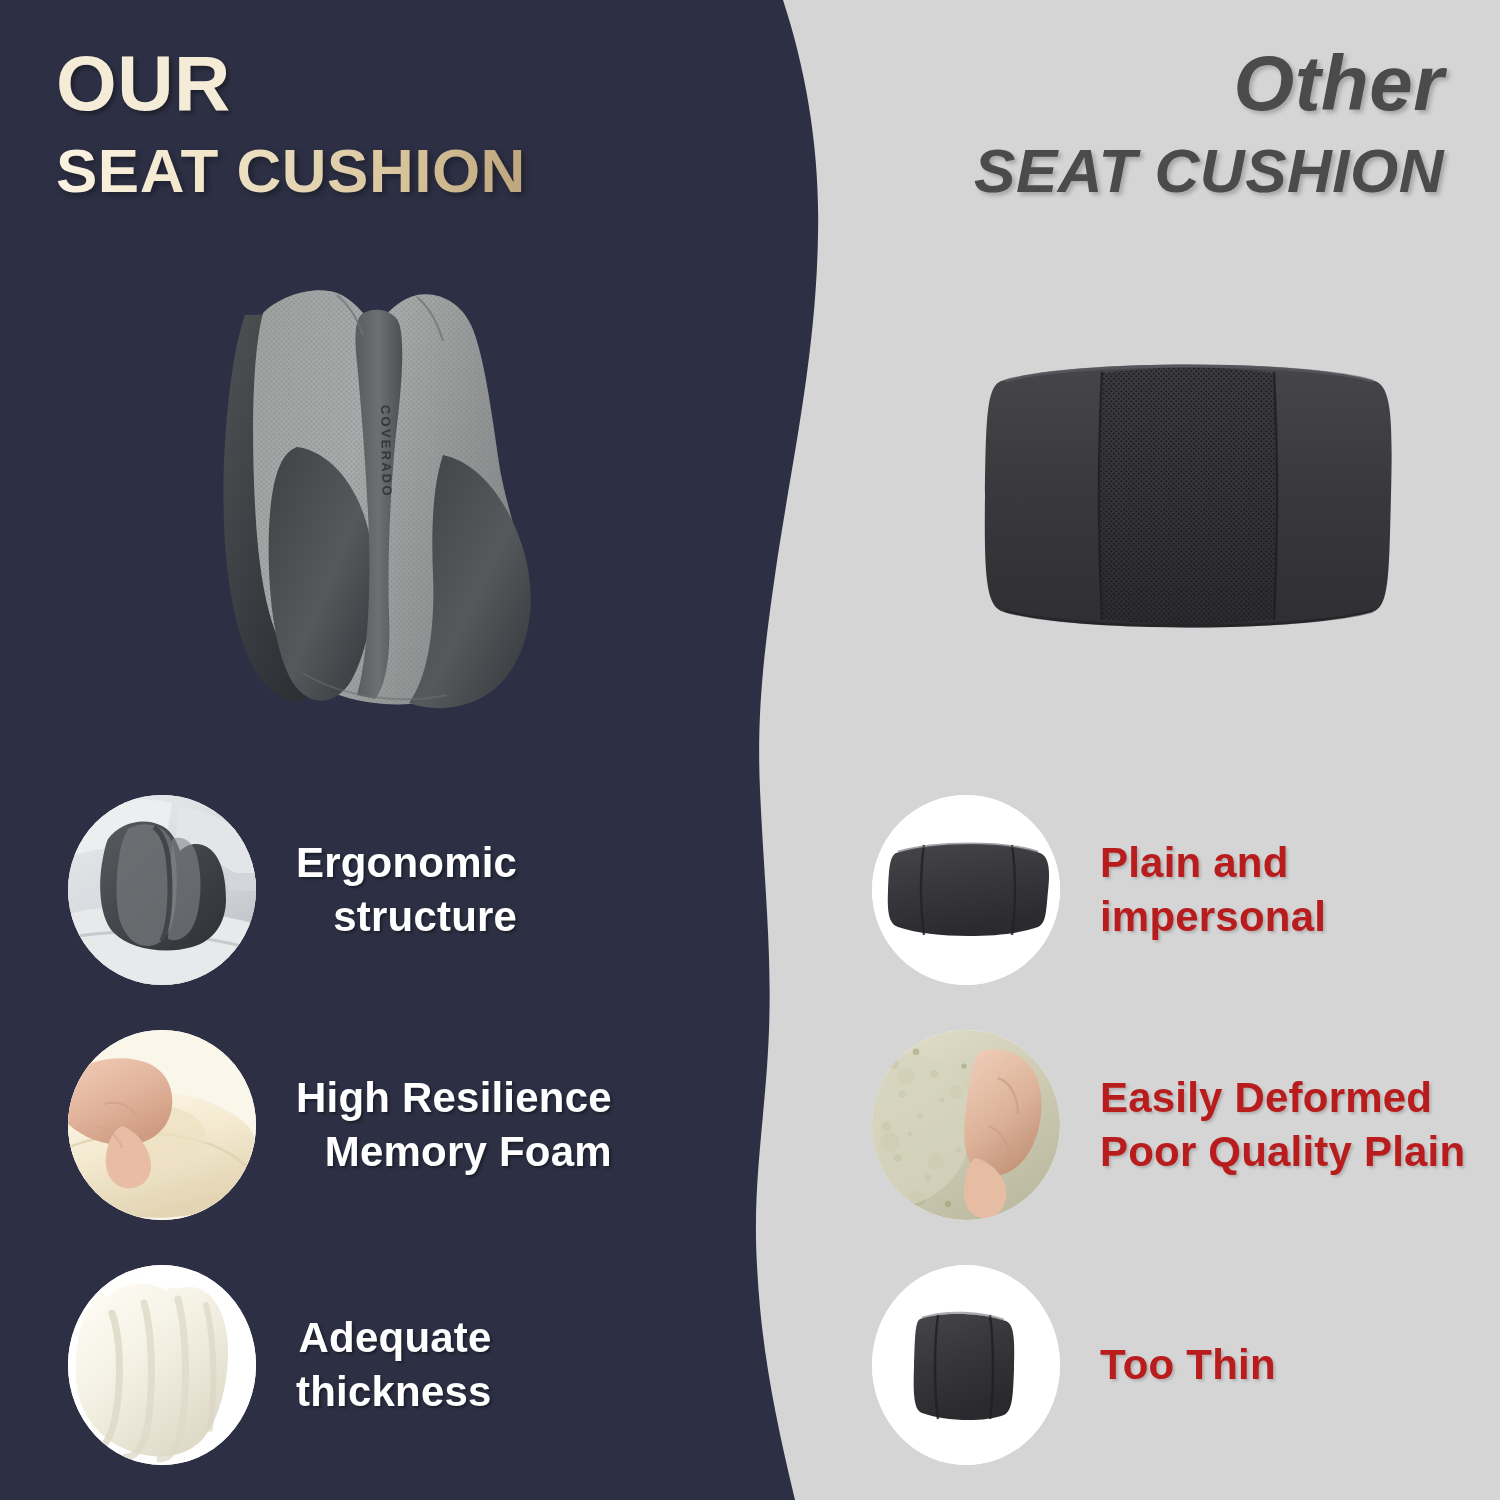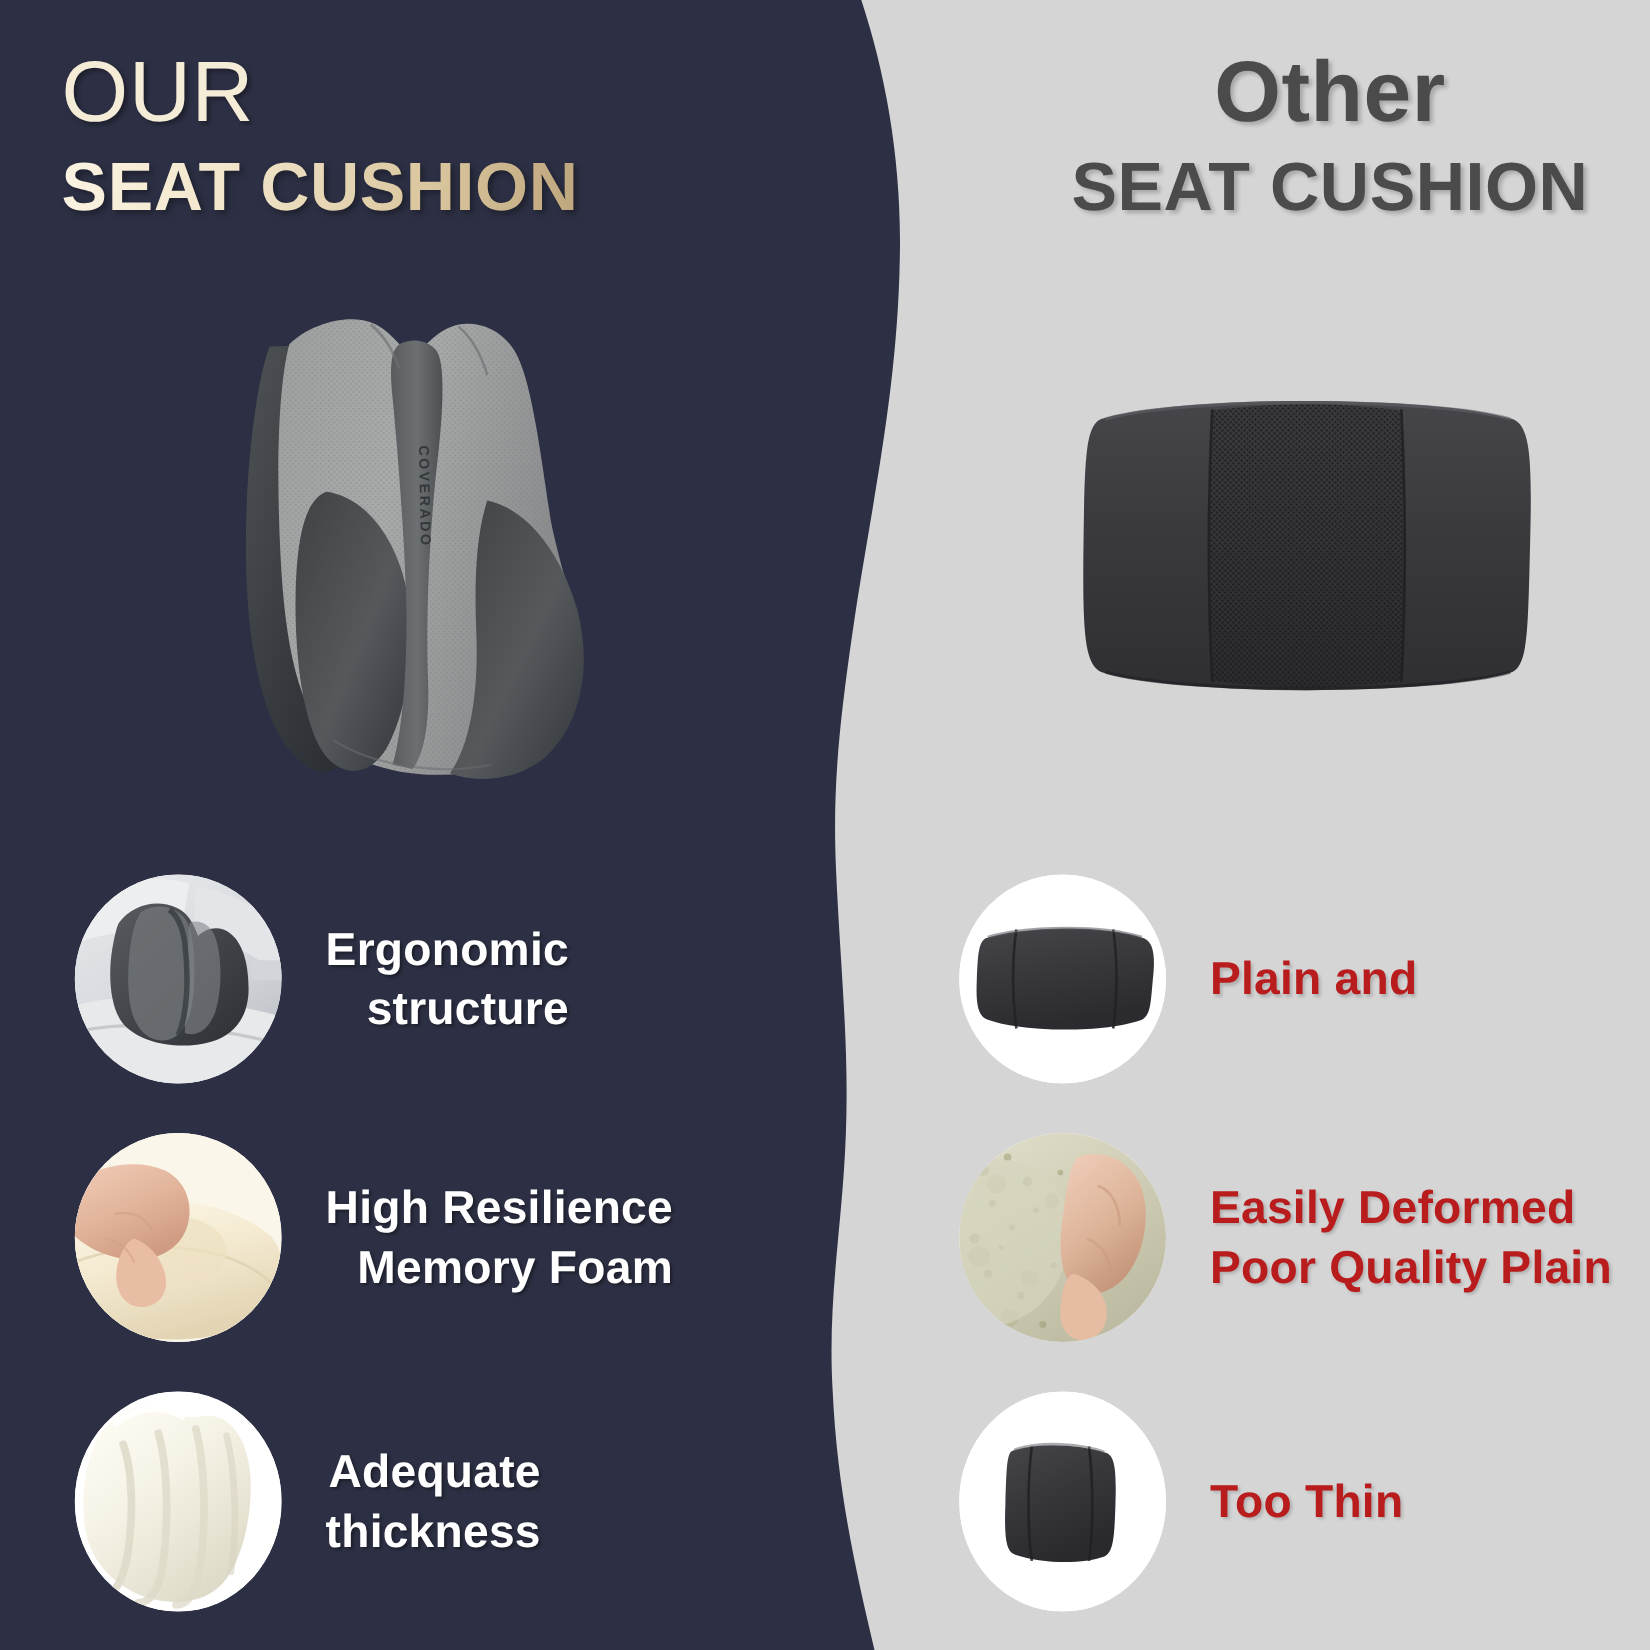--- a/index.html
+++ b/index.html
@@ -32,25 +32,25 @@
     clip-path: path("M0,0 L783,0 C806,70 820,150 818,235 C816,360 790,470 775,575 C762,665 757,720 760,790 C764,880 772,950 769,1030 C766,1115 752,1180 757,1265 C761,1350 776,1420 795,1500 L0,1500 Z");
   }
 
   
   .hdr {
     position: absolute;
     line-height: 1.0;
     white-space: nowrap;
   }
   .hdr-left { left: 56px; top: 44px; text-align: left; }
-  .hdr-right { right: 56px; top: 44px; text-align: center; }
+  .hdr-right { right: 56px; top: 44px; text-align: right; font-style: italic; }
 
   .hdr-line1-our {
     font-size: 78px;
-    font-weight: 400;
+    font-weight: 700;
     letter-spacing: 0.5px;
     color: #f5ecd8;
     text-shadow: 3px 3px 4px rgba(0,0,0,0.35);
   }
   .hdr-line2-our {
     margin-top: 18px;
     font-size: 62px;
     font-weight: 800;
     letter-spacing: 0.5px;
     background: linear-gradient(95deg, #fbf3e2 0%, #f2e6cb 30%, #d8c49c 70%, #bda былина 100%);
@@ -364,20 +364,21 @@
         <rect width="188" height="190" fill="#ffffff"></rect>
         <path d="M24,58 C62,46 136,46 168,58 C178,62 178,78 176,96 C174,118 174,128 166,132
                  C134,144 60,144 26,132 C17,129 15,118 16,96 C17,76 17,62 24,58 Z" fill="url(#blkPill)"></path>
         <path d="M52,50 C48,76 48,112 52,140" stroke="#222226" stroke-width="2.4" fill="none" opacity="0.85"></path>
         <path d="M140,50 C144,76 144,112 140,140" stroke="#222226" stroke-width="2.4" fill="none" opacity="0.85"></path>
         <path d="M26,57 C64,46 132,46 166,57" stroke="#5a5a60" stroke-width="2.6" fill="none" opacity="0.55"></path>
       </svg>
     </div>
     <div class="feat-label">
       <span>Plain and</span><br>
+      <span>impersonal</span>
     </div>
   </div>
 
   <div class="feat feat-col-right feat-r2">
     <div class="thumb">
       <svg viewBox="0 0 188 190" width="188" height="190">
         <defs>
           <linearGradient id="dirtyFoam" x1="0" y1="0" x2="0.6" y2="1">
             <stop offset="0%" stop-color="#e2e0cd"></stop>
             <stop offset="45%" stop-color="#d2d0b8"></stop>

